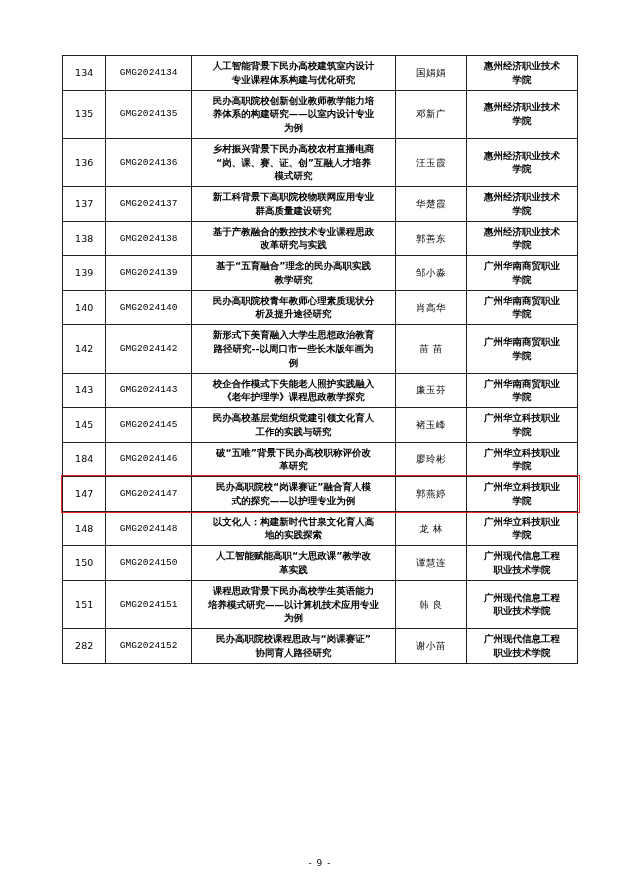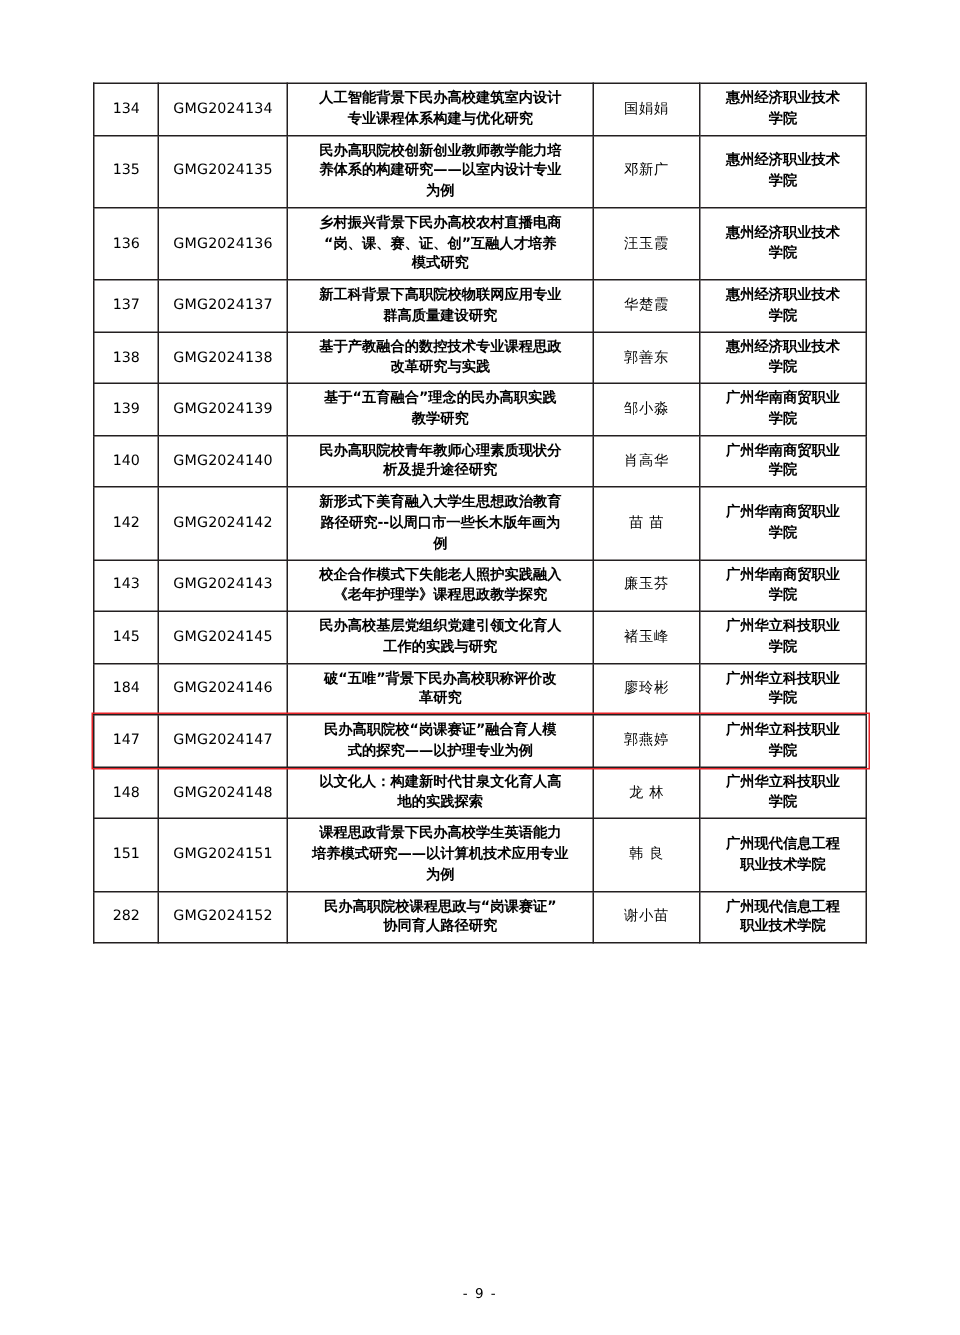--- a/index.html
+++ b/index.html
@@ -34,20 +34,21 @@
     vertical-align: middle;
     text-align: center;
     word-break: break-all;
   }
   td.col-no {
     width: 36px;
   }
   td.col-code {
     width: 76px;
     letter-spacing: 0.1px;
+    font-family: Liberation Mono, monospace;
   }
   td.col-title {
     width: 188px;
     text-align: center;
     padding-left: 4px;
     padding-right: 4px;
   }
   td.col-person {
     width: 62px;
     letter-spacing: 0.5px;
@@ -309,20 +310,37 @@
           </td>
           <td class="col-person">龙 林</td>
           <td class="col-org">
             <span class="cell-lines">
               <span>广州华立科技职业</span>
               <span>学院</span>
             </span>
           </td>
         </tr>
         <tr>
+          <td class="col-no">150</td>
+          <td class="col-code">GMG2024150</td>
+          <td class="col-title">
+            <span class="cell-lines">
+              <span>人工智能赋能高职“大思政课”教学改</span>
+              <span>革实践</span>
+            </span>
+          </td>
+          <td class="col-person">谭慧连</td>
+          <td class="col-org">
+            <span class="cell-lines">
+              <span>广州现代信息工程</span>
+              <span>职业技术学院</span>
+            </span>
+          </td>
+        </tr>
+        <tr>
           <td class="col-no">151</td>
           <td class="col-code">GMG2024151</td>
           <td class="col-title">
             <span class="cell-lines">
               <span>课程思政背景下民办高校学生英语能力</span>
               <span>培养模式研究——以计算机技术应用专业</span>
               <span>为例</span>
             </span>
           </td>
           <td class="col-person">韩 良</td>

